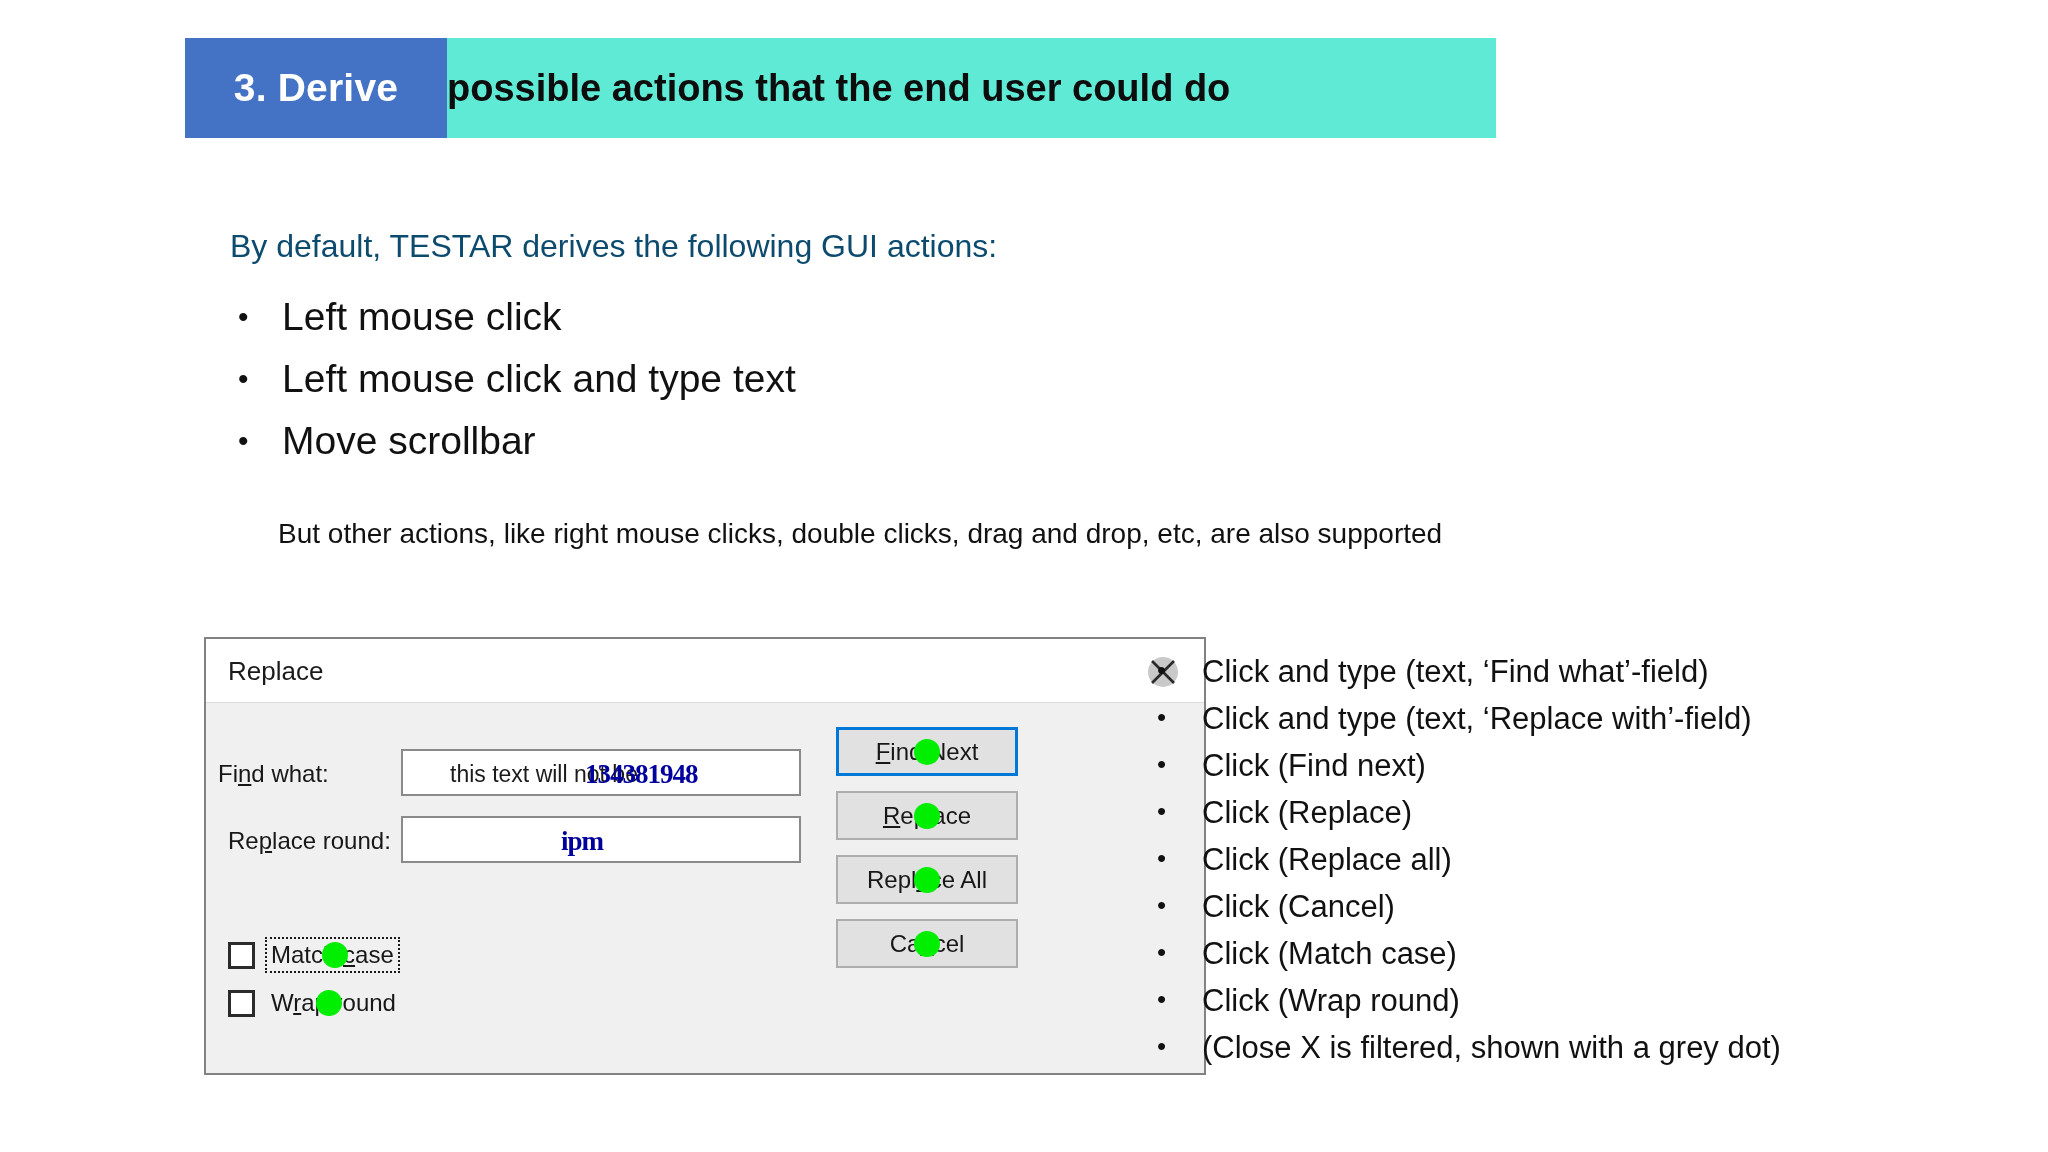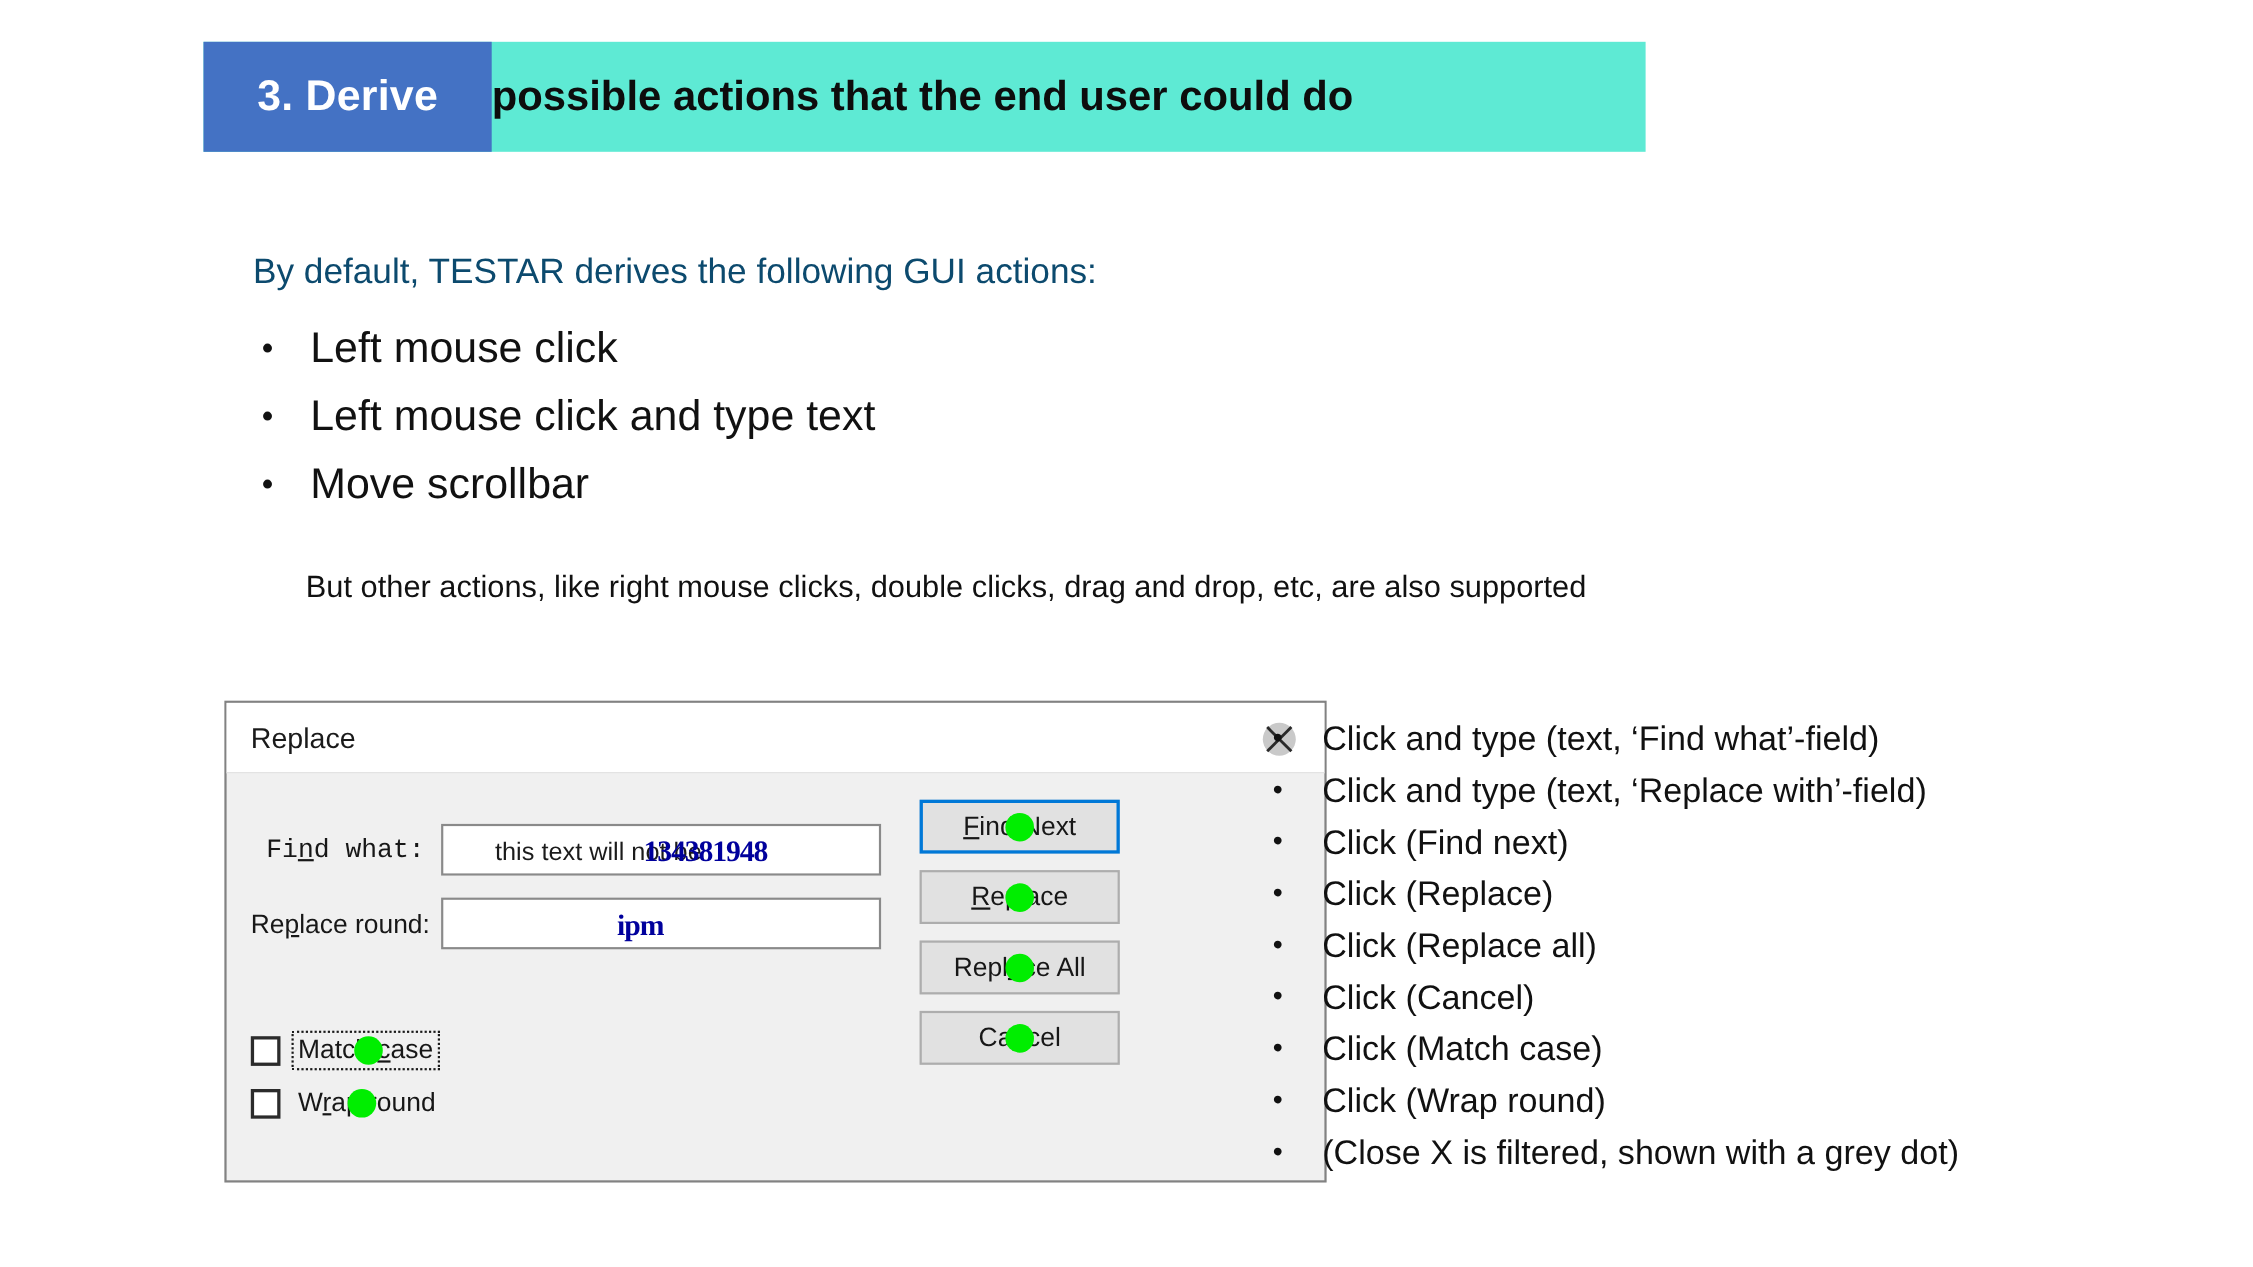--- a/index.html
+++ b/index.html
@@ -308,21 +308,21 @@
     <span id="dialog-title">Replace</span>
     <div id="dialog-close-wrap">
       <div id="close-grey-dot"></div>
       <svg id="close-x" viewBox="0 0 38 38">
         <line x1="8" y1="8" x2="30" y2="30" stroke="#2a2a2a" stroke-width="2.6"></line>
         <line x1="30" y1="8" x2="8" y2="30" stroke="#2a2a2a" stroke-width="2.6"></line>
       </svg>
     </div>
   </div>
 
-  <span class="field-label" style="left:36px; top:121px;font-family:Liberation Mono, monospace;"><span>Fi</span><u>n</u><span>d what:</span></span>
+  <span class="field-label" style="left:12px; top:121px;"><span>Fi</span><u>n</u><span>d what:</span></span>
 
   <div class="text-field" id="find-field">
     <span class="field-plain-text">this text will not be</span>
     <span class="overlay-text" style="left:182px; top:8px;">134381948</span>
   </div>
 
   <span class="field-label" style="left:22px; top:188px;"><span>Re</span><u>p</u><span>lace round:</span></span>
 
   <div class="text-field" id="replace-field">
     <span class="field-plain-text"></span>

